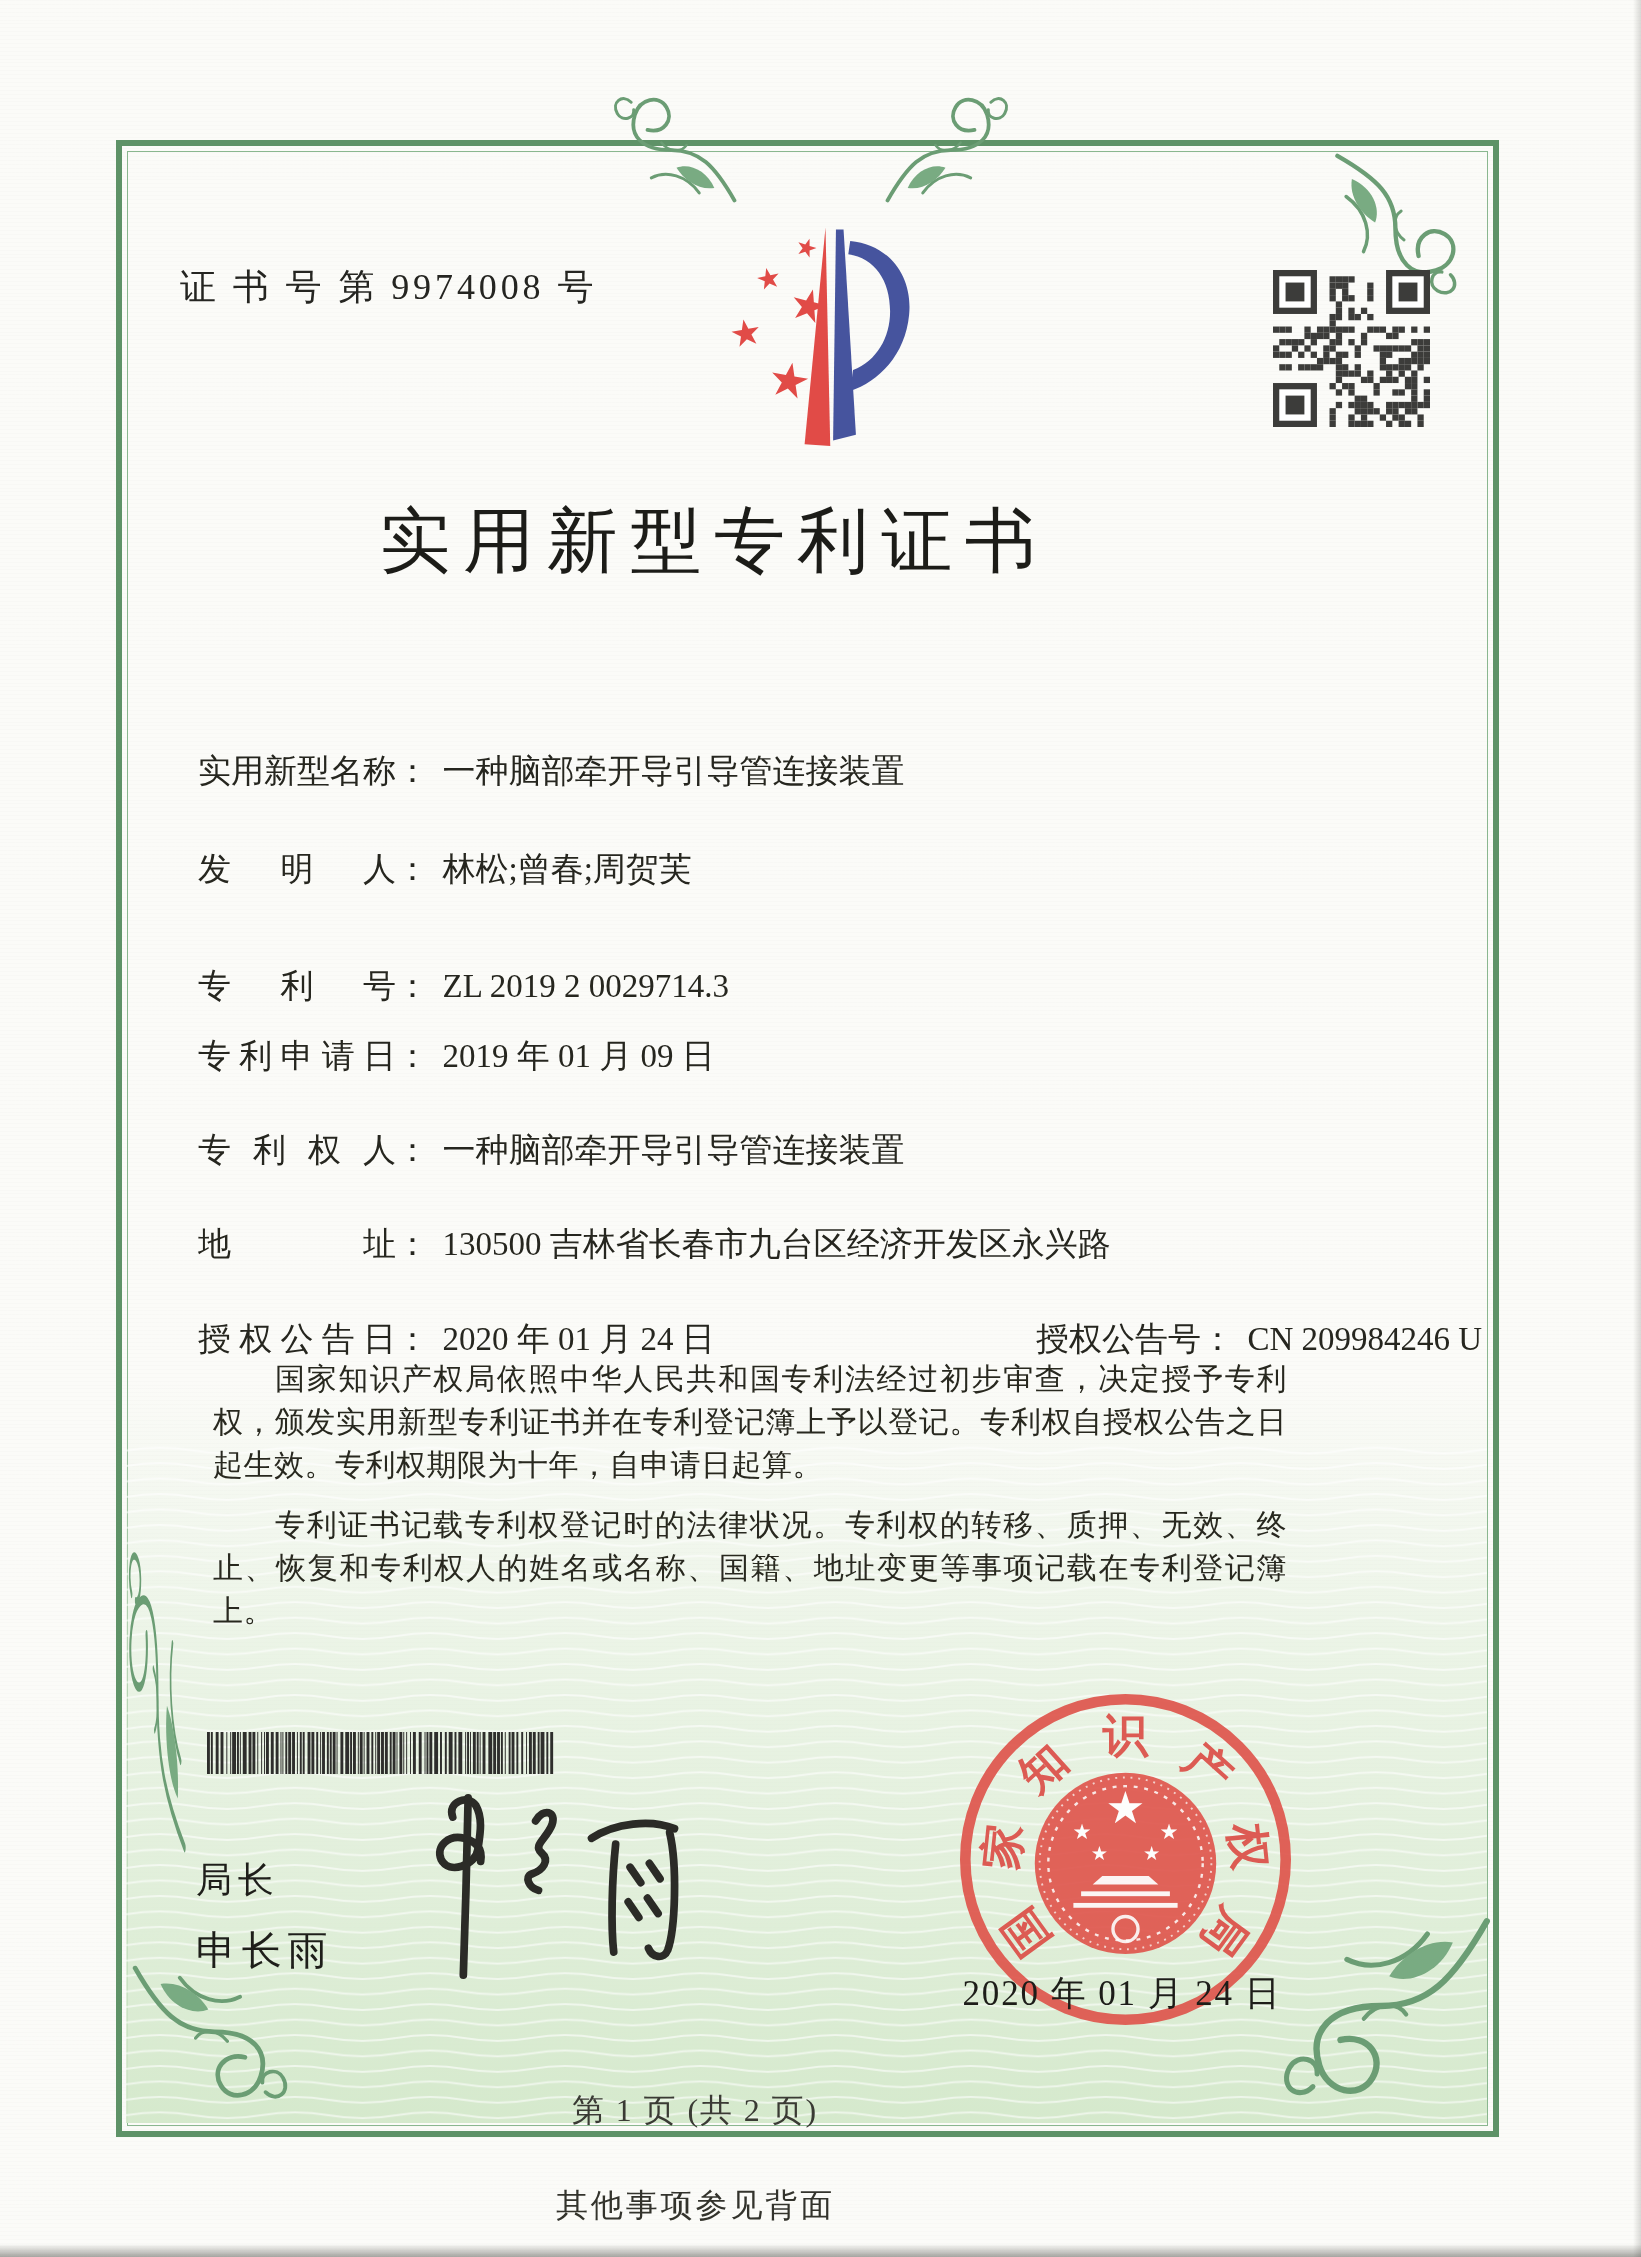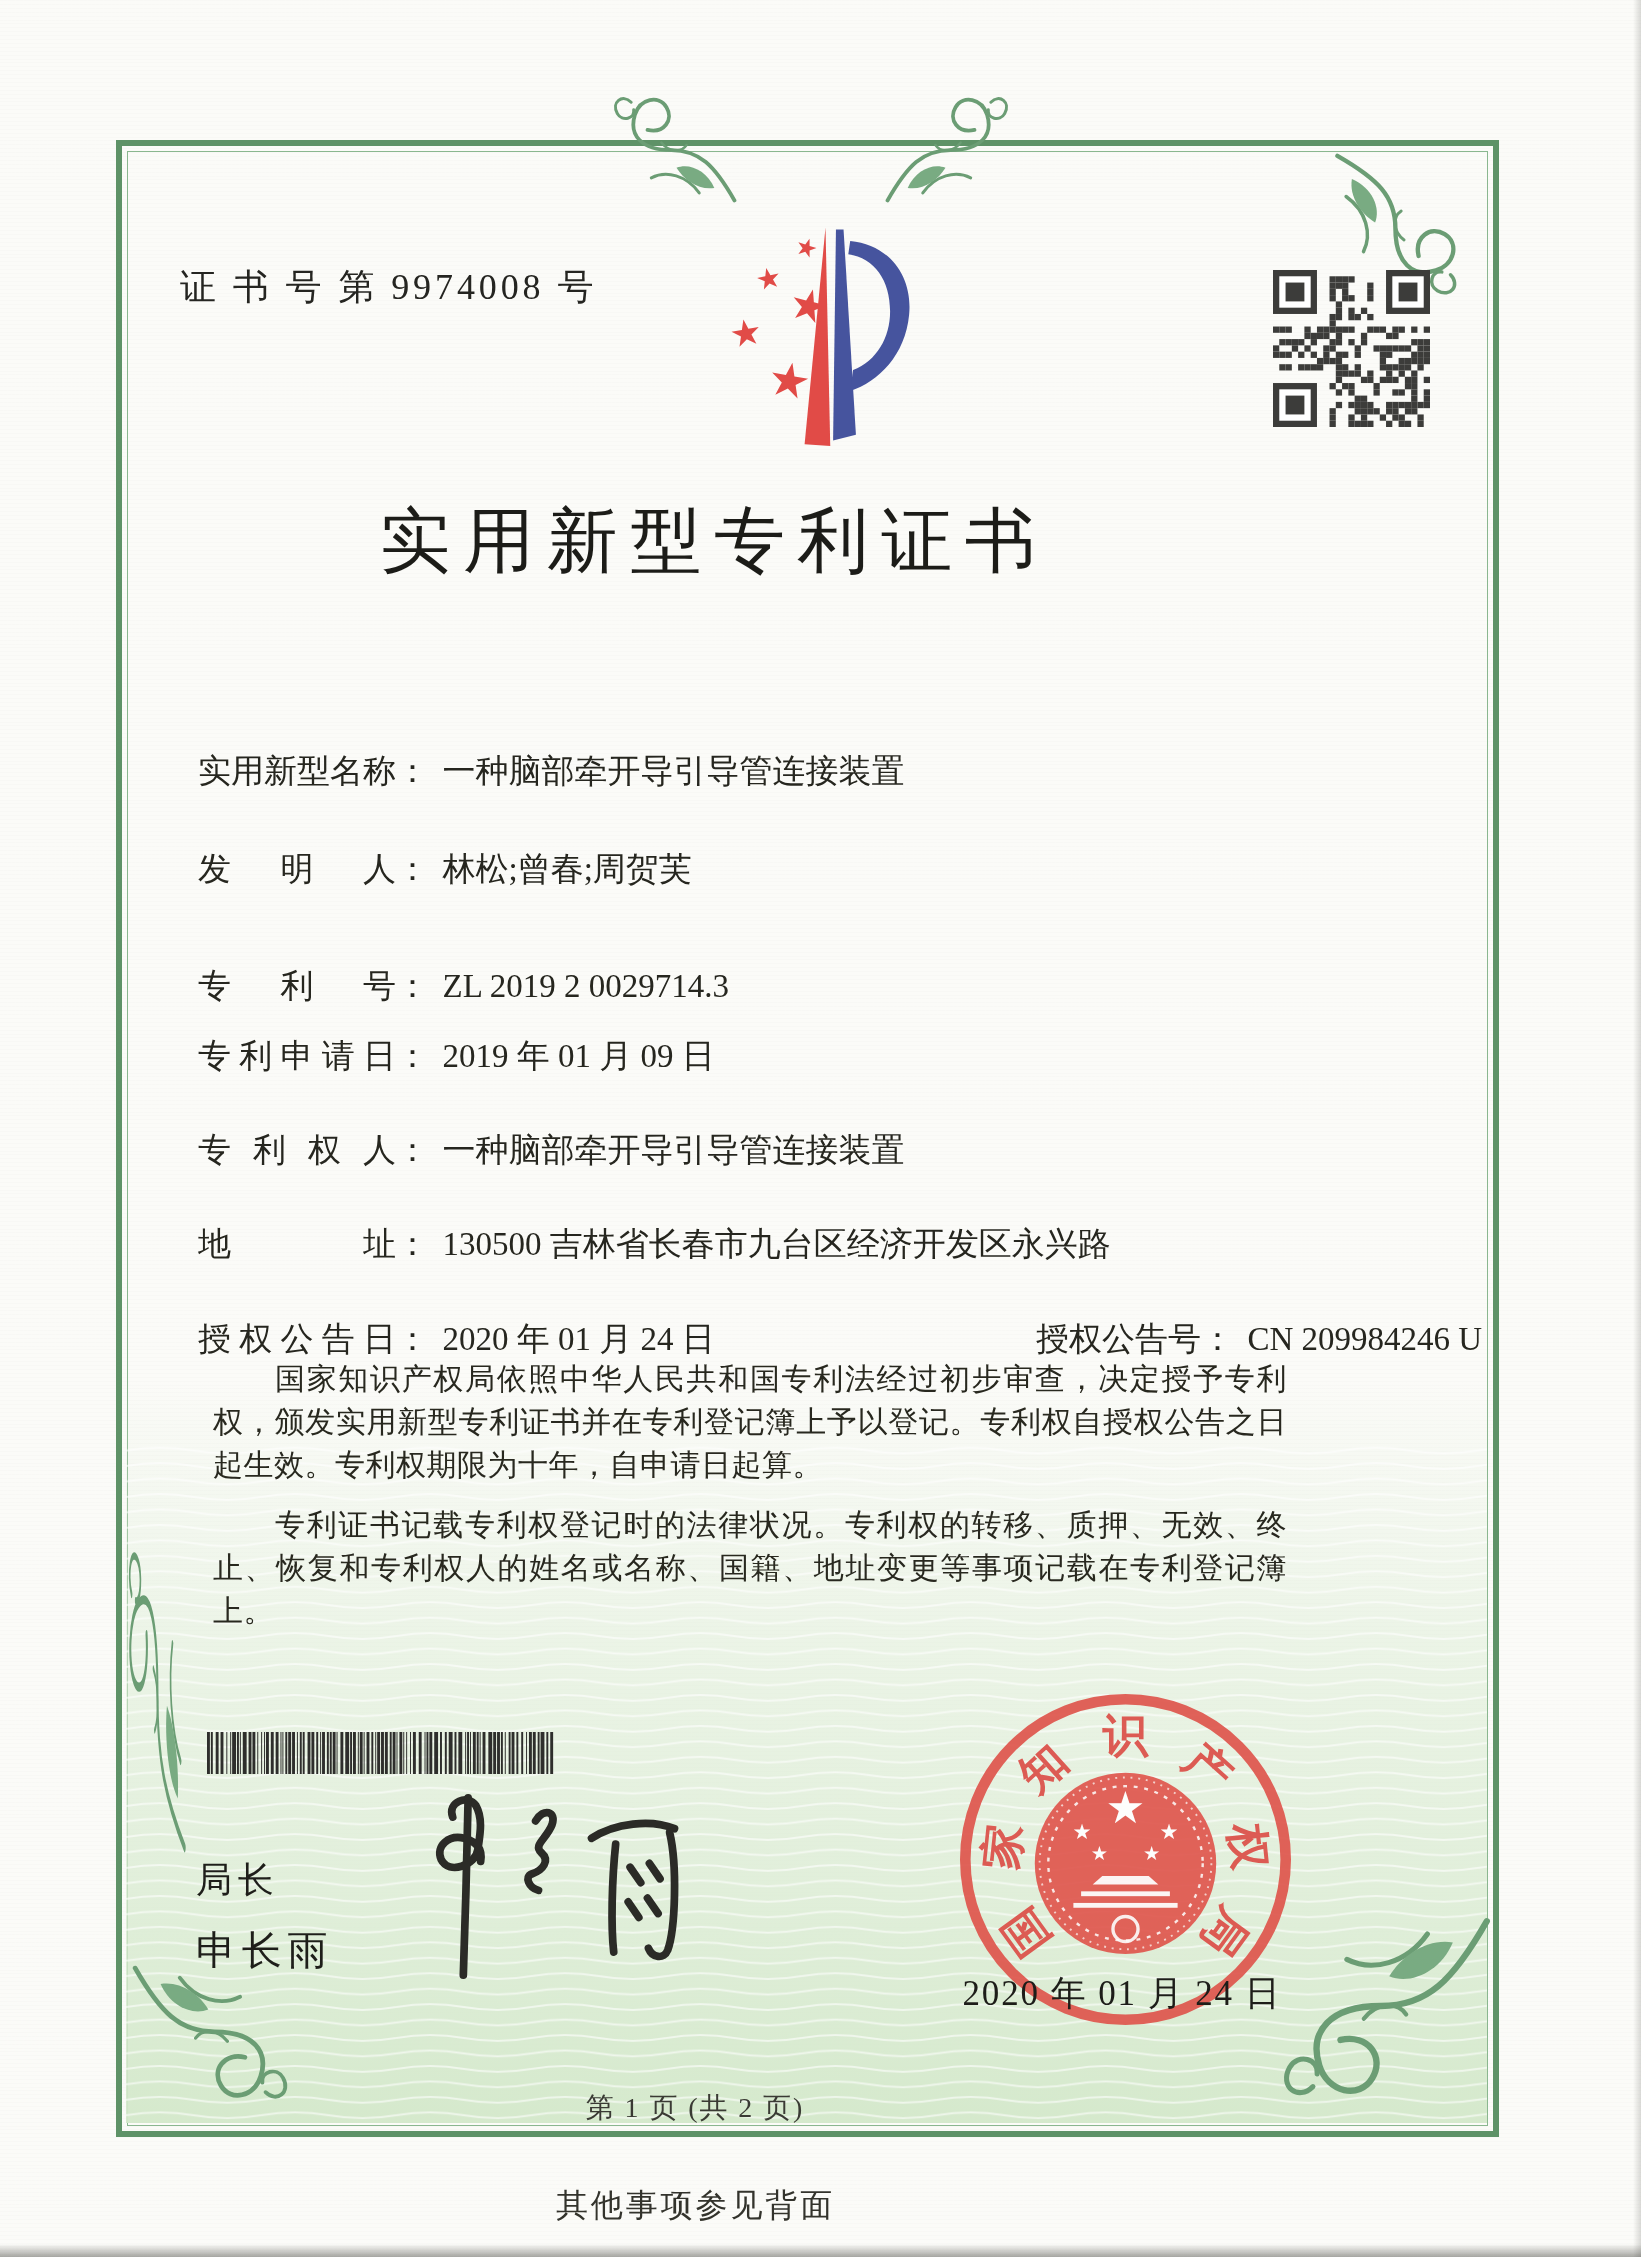--- a/index.html
+++ b/index.html
@@ -51,21 +51,21 @@
   .sig-title{position:absolute;left:196px;top:1856px;font-size:36px;letter-spacing:5.8px;color:#1e1e1a;}
   .sig-name{position:absolute;left:196px;top:1923px;font-size:40px;letter-spacing:5.8px;color:#1e1e1a;}
   .signature{position:absolute;left:391px;top:1784px;width:323px;height:232px;}
 
   .seal{position:absolute;left:946px;top:1680px;width:359px;height:359px;opacity:0.93;}
   .seal text{font-family:"Liberation Serif","DejaVu Serif",serif;}
   .seal-date{position:absolute;left:929px;top:1970px;width:386px;text-align:center;
     font-size:35px;letter-spacing:1.9px;color:#1d1d19;}
 
   .page-no{position:absolute;left:502px;top:2089px;width:386px;text-align:center;
-    font-size:28px;color:#3a3a34;letter-spacing:1.9px;}
+    font-size:32px;color:#3a3a34;letter-spacing:1.9px;}
   .back-note{position:absolute;left:483px;top:2184px;width:425px;text-align:center;
     font-size:32px;color:#33332c;letter-spacing:2.9px;}
 </style>
 </head>
 <body>
 
 <div class="page">
 
   <svg width="0" height="0" style="position:absolute">
     <defs>

